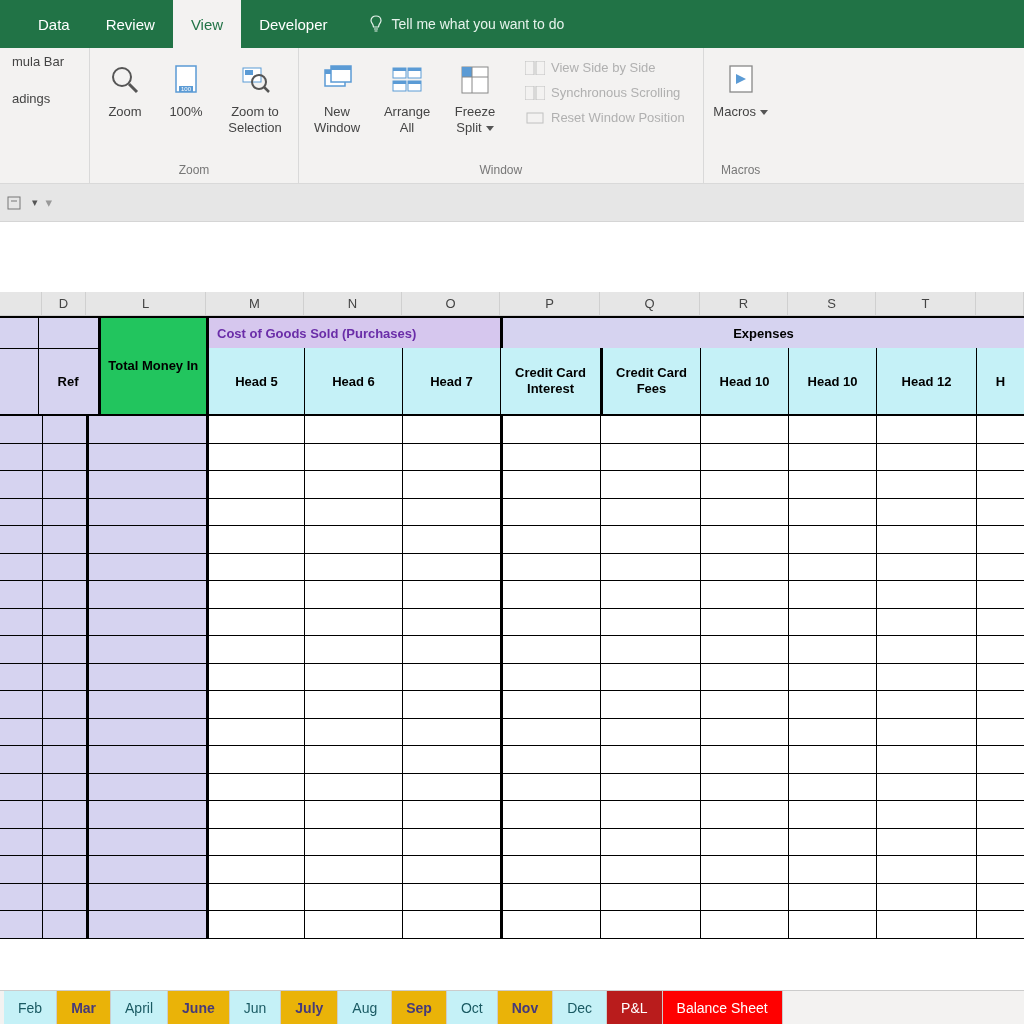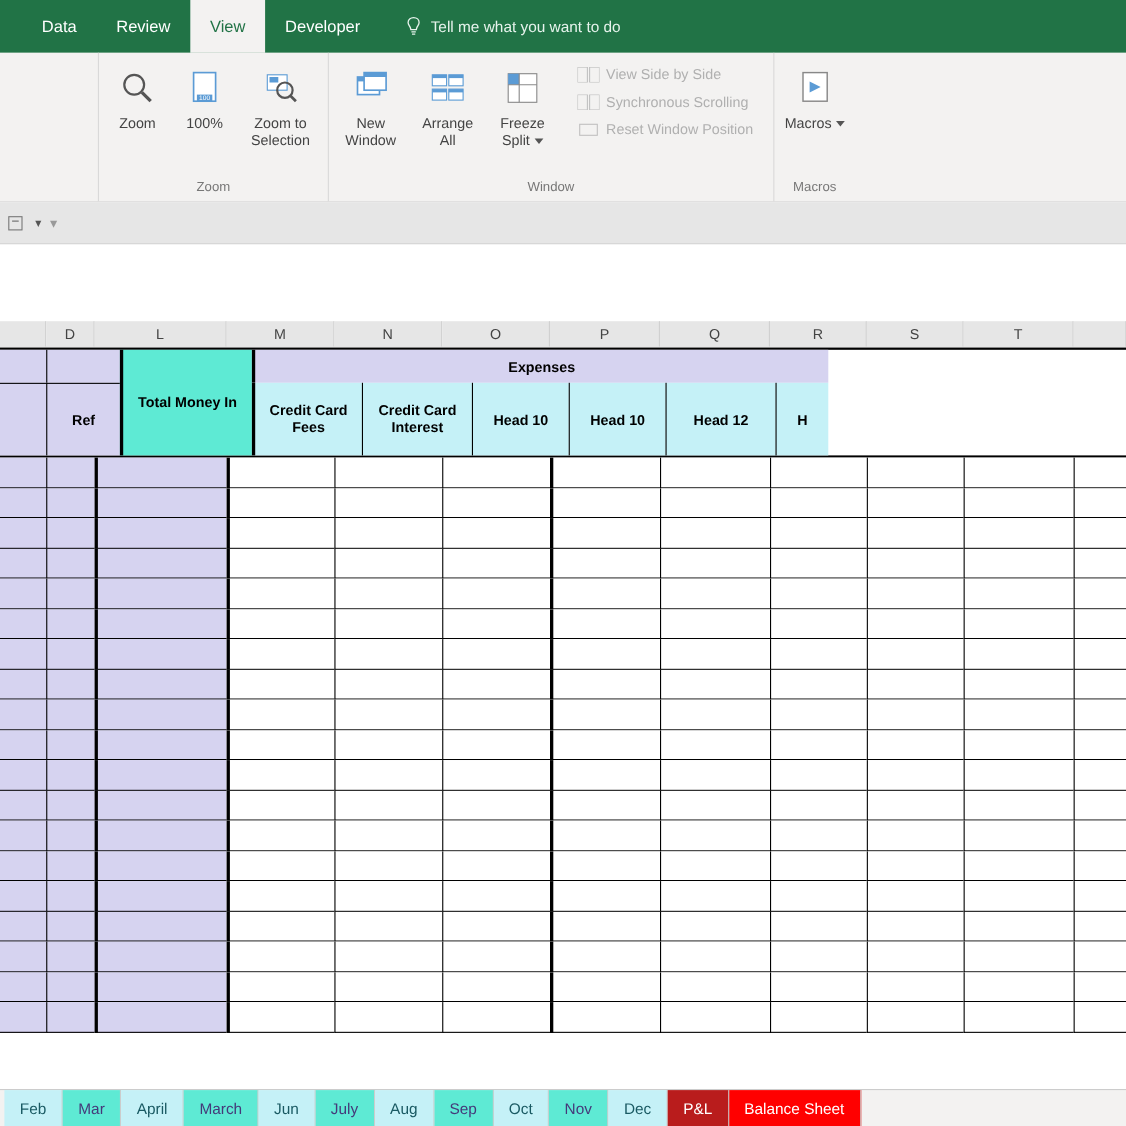--- a/index.html
+++ b/index.html
@@ -28,34 +28,34 @@
 
   
   .grid-wrap { background: #fff; }
   .col-headers { display: flex; height: 24px; border-bottom: 1px solid #d0d0d0; margin-top: 70px; }
   .col-header { border-right: 1px solid #d0d0d0; background: #e6e6e6; color: #444; font-size: 13px; display: flex; align-items: center; justify-content: center; }
 
   .sheet-header { display: flex; border-top: 2px solid #000; border-bottom: 2px solid #000; }
   .stack { display: flex; flex-direction: column; }
   .hcell { border-left: 1px solid #000; display: flex; align-items: center; justify-content: center; font-weight: bold; font-family: Tahoma, sans-serif; font-size: 13px; text-align: center; padding: 0 4px; }
   .lav { background: #d6d3f0; }
-  .lav2 { background: #5eead4; }
+  .lav2 { background: #22c55e; }
   .cyan { background: #c5f1f7; }
   .purple-h { background: #d6c7ee; color: #6a2da8; }
   .grp-left-thick { border-left: 3px solid #000; }
 
   .data-rows .drow { display: flex; height: 27.5px; }
   .dcell { border-left: 1px solid #000; border-bottom: 1px solid #000; background: #fff; }
   .dcell.lav { background: #d6d3f0; }
 
   
   .sheet-tabs { position: absolute; bottom: 0; left: 0; right: 0; height: 34px; background: #f3f2f1; display: flex; align-items: stretch; padding-left: 4px; border-top: 1px solid #ccc; }
   .sheet-tab { padding: 0 14px; display: flex; align-items: center; font-size: 14px; border-right: 1px solid #ccc; cursor: pointer; }
   .sheet-tab.cyan { background: #c5f1f7; color: #1a5a63; }
-  .sheet-tab.lav { background: #5eead4; color: #453a7a; }
+  .sheet-tab.lav { background: #eab308; color: #453a7a; font-weight: bold; }
   .sheet-tab.purple { background: #b91c1c; color: #fff; }
   .sheet-tab.red { background: #ff0000; color: #fff; }
 
   .dropdown-caret::after { content: ""; border-left: 4px solid transparent; border-right: 4px solid transparent; border-top: 5px solid #555; display: inline-block; margin-left: 4px; position: relative; top: -1px; }
 </style>
 </head>
 <body>
 
 <div class="ribbon-tabs">
   <div class="ribbon-tab">Data</div>
@@ -66,20 +66,29 @@
     <svg width="16" height="18" viewBox="0 0 16 18">
         <path fill="none" stroke="#e6f3ec" stroke-width="1.2" d="M8 1c3 0 5 2 5 4.5 0 2-1.5 3-2 4.5-.3.9-.5 2-.5 2h-5s-.2-1.1-.5-2c-.5-1.5-2-2.5-2-4.5C3 3 5 1 8 1zM6 14h4M6.5 16h3"></path>
       </svg>
     <span>Tell me what you want to do</span>
   </div>
 </div>
 
 <div class="ribbon-body">
 
   <div class="ribbon-group" style="width:90px;">
+    <div>
+      <div class="small-row">
+          <span>mula Bar</span>
+        </div>
+      <div style="height:18px;"></div>
+      <div class="small-row">
+          <span>adings</span>
+        </div>
+    </div>
     <div class="ribbon-group-label">&nbsp;</div>
   </div>
 
   <div class="ribbon-group">
     <div class="ribbon-group-inner">
       <div class="big-btn" style="width:58px;">
         <div class="icon-holder">
             <svg width="36" height="36" viewBox="0 0 36 36">
               <circle cx="15" cy="15" r="9" fill="none" stroke="#555" stroke-width="2"></circle>
               <line x1="22" y1="22" x2="30" y2="30" stroke="#555" stroke-width="3"></line>
@@ -222,26 +231,34 @@
     <div class="stack" style="width:42px;">
       <div class="hcell lav" style="height:30px;border-left:none;"></div>
       <div class="hcell lav" style="height:66px;border-left:none;border-top:1px solid #000;"></div>
     </div>
     <div class="stack" style="width:67px;">
       <div class="hcell lav" style="height:30px;"></div>
       <div class="hcell lav" style="height:66px;border-top:1px solid #000;">Ref</div>
     </div>
     <div class="hcell lav2 grp-left-thick" style="width:120px;height:96px;line-height:18px;">Total Money In</div>
 
+    <div class="stack" style="width:294px;">
+      <div class="hcell purple-h grp-left-thick" style="height:30px;justify-content:flex-start;padding-left:8px;">Cost of Goods Sold (Purchases)</div>
+      <div style="display:flex;height:66px;">
+        <div class="hcell cyan grp-left-thick" style="width:98px;">Head 5</div>
+        <div class="hcell cyan" style="width:98px;">Head 6</div>
+        <div class="hcell cyan" style="width:98px;">Head 7</div>
+      </div>
+    </div>
 
     <div class="stack" style="width:524px;">
       <div class="hcell lav grp-left-thick" style="height:30px;">Expenses</div>
       <div style="display:flex;height:66px;">
+        <div class="hcell cyan" style="width:100px;line-height:16px;">Credit Card Interest</div>
         <div class="hcell cyan grp-left-thick" style="width:100px;line-height:16px;">Credit Card Fees</div>
-        <div class="hcell cyan" style="width:100px;line-height:16px;">Credit Card Interest</div>
         <div class="hcell cyan" style="width:88px;">Head 10</div>
         <div class="hcell cyan" style="width:88px;">Head 10</div>
         <div class="hcell cyan" style="width:100px;">Head 12</div>
         <div class="hcell cyan" style="width:48px;">H</div>
       </div>
     </div>
   </div>
 
   <div class="data-rows" id="data-rows">
       <div class="drow">
@@ -510,21 +527,21 @@
         <div class="dcell" style="width: 100px;"></div>
         <div class="dcell" style="width: 48px;"></div>
       </div>
     </div>
 </div>
 
 <div class="sheet-tabs" id="sheet-tabs">
     <div class="sheet-tab cyan">Feb</div>
     <div class="sheet-tab lav">Mar</div>
     <div class="sheet-tab cyan">April</div>
-    <div class="sheet-tab lav">March</div>
+    <div class="sheet-tab lav">June</div>
     <div class="sheet-tab cyan">Jun</div>
     <div class="sheet-tab lav">July</div>
     <div class="sheet-tab cyan">Aug</div>
     <div class="sheet-tab lav">Sep</div>
     <div class="sheet-tab cyan">Oct</div>
     <div class="sheet-tab lav">Nov</div>
     <div class="sheet-tab cyan">Dec</div>
     <div class="sheet-tab purple">P&amp;L</div>
     <div class="sheet-tab red">Balance Sheet</div>
   </div>

